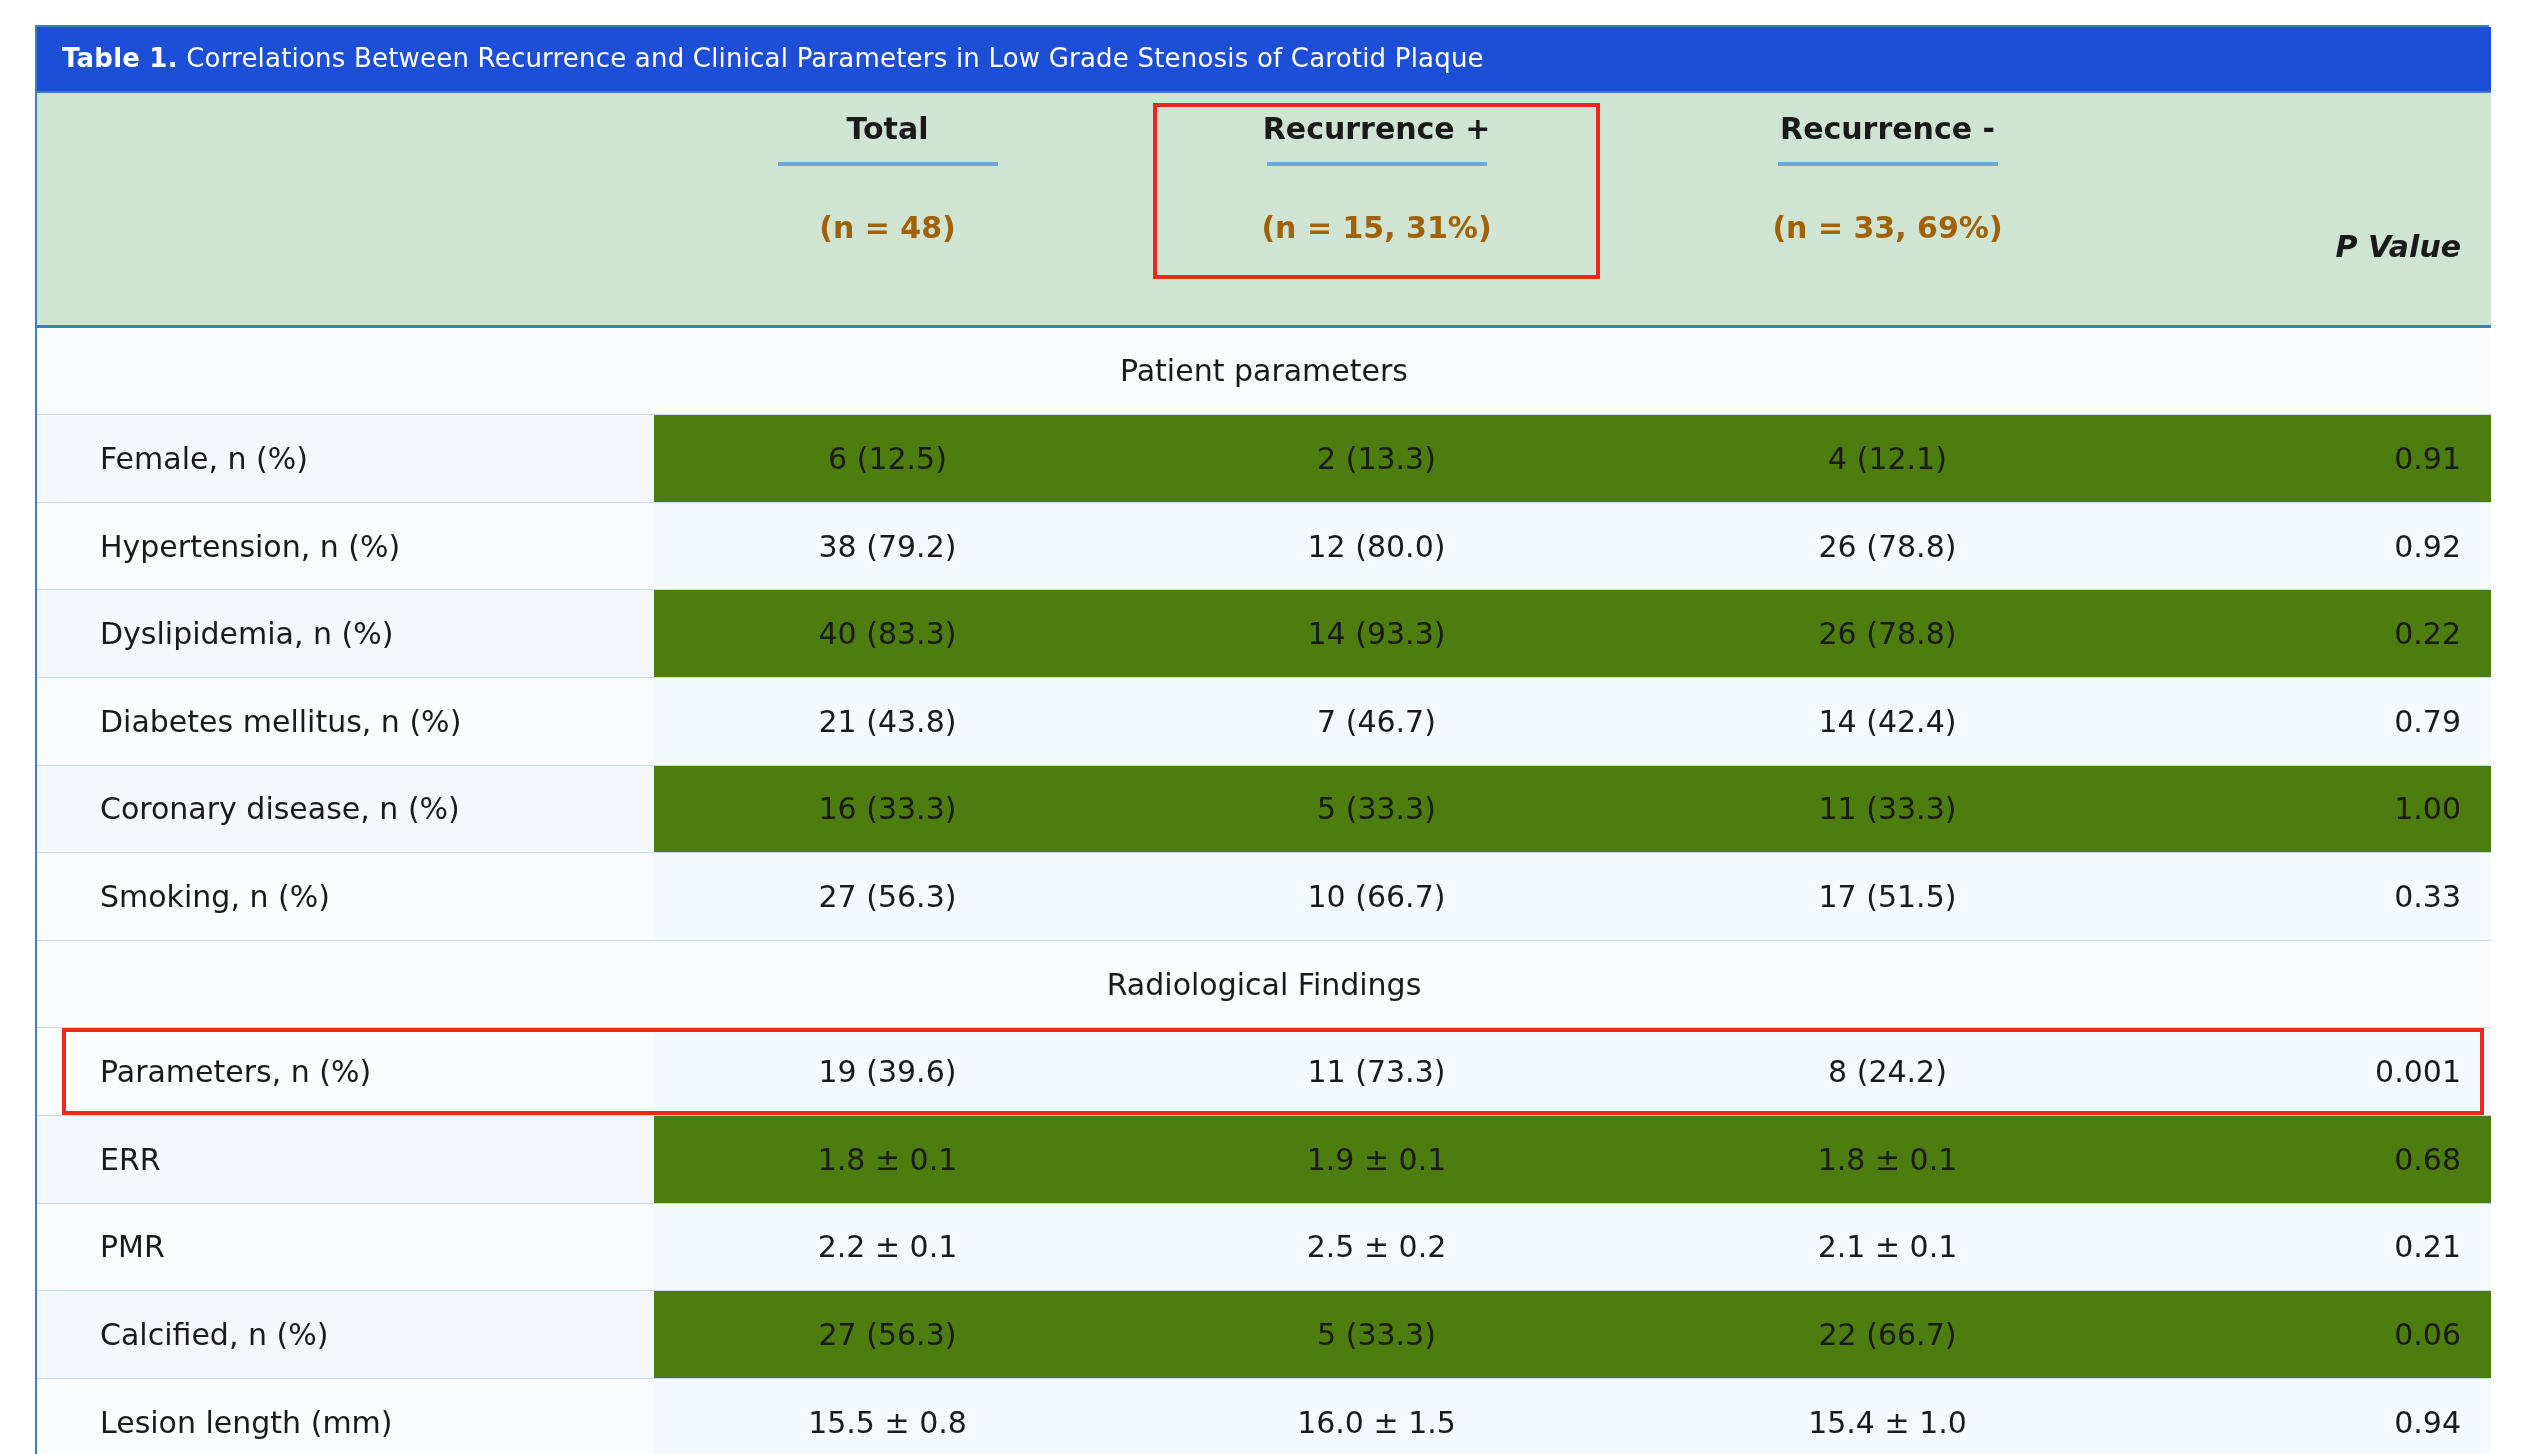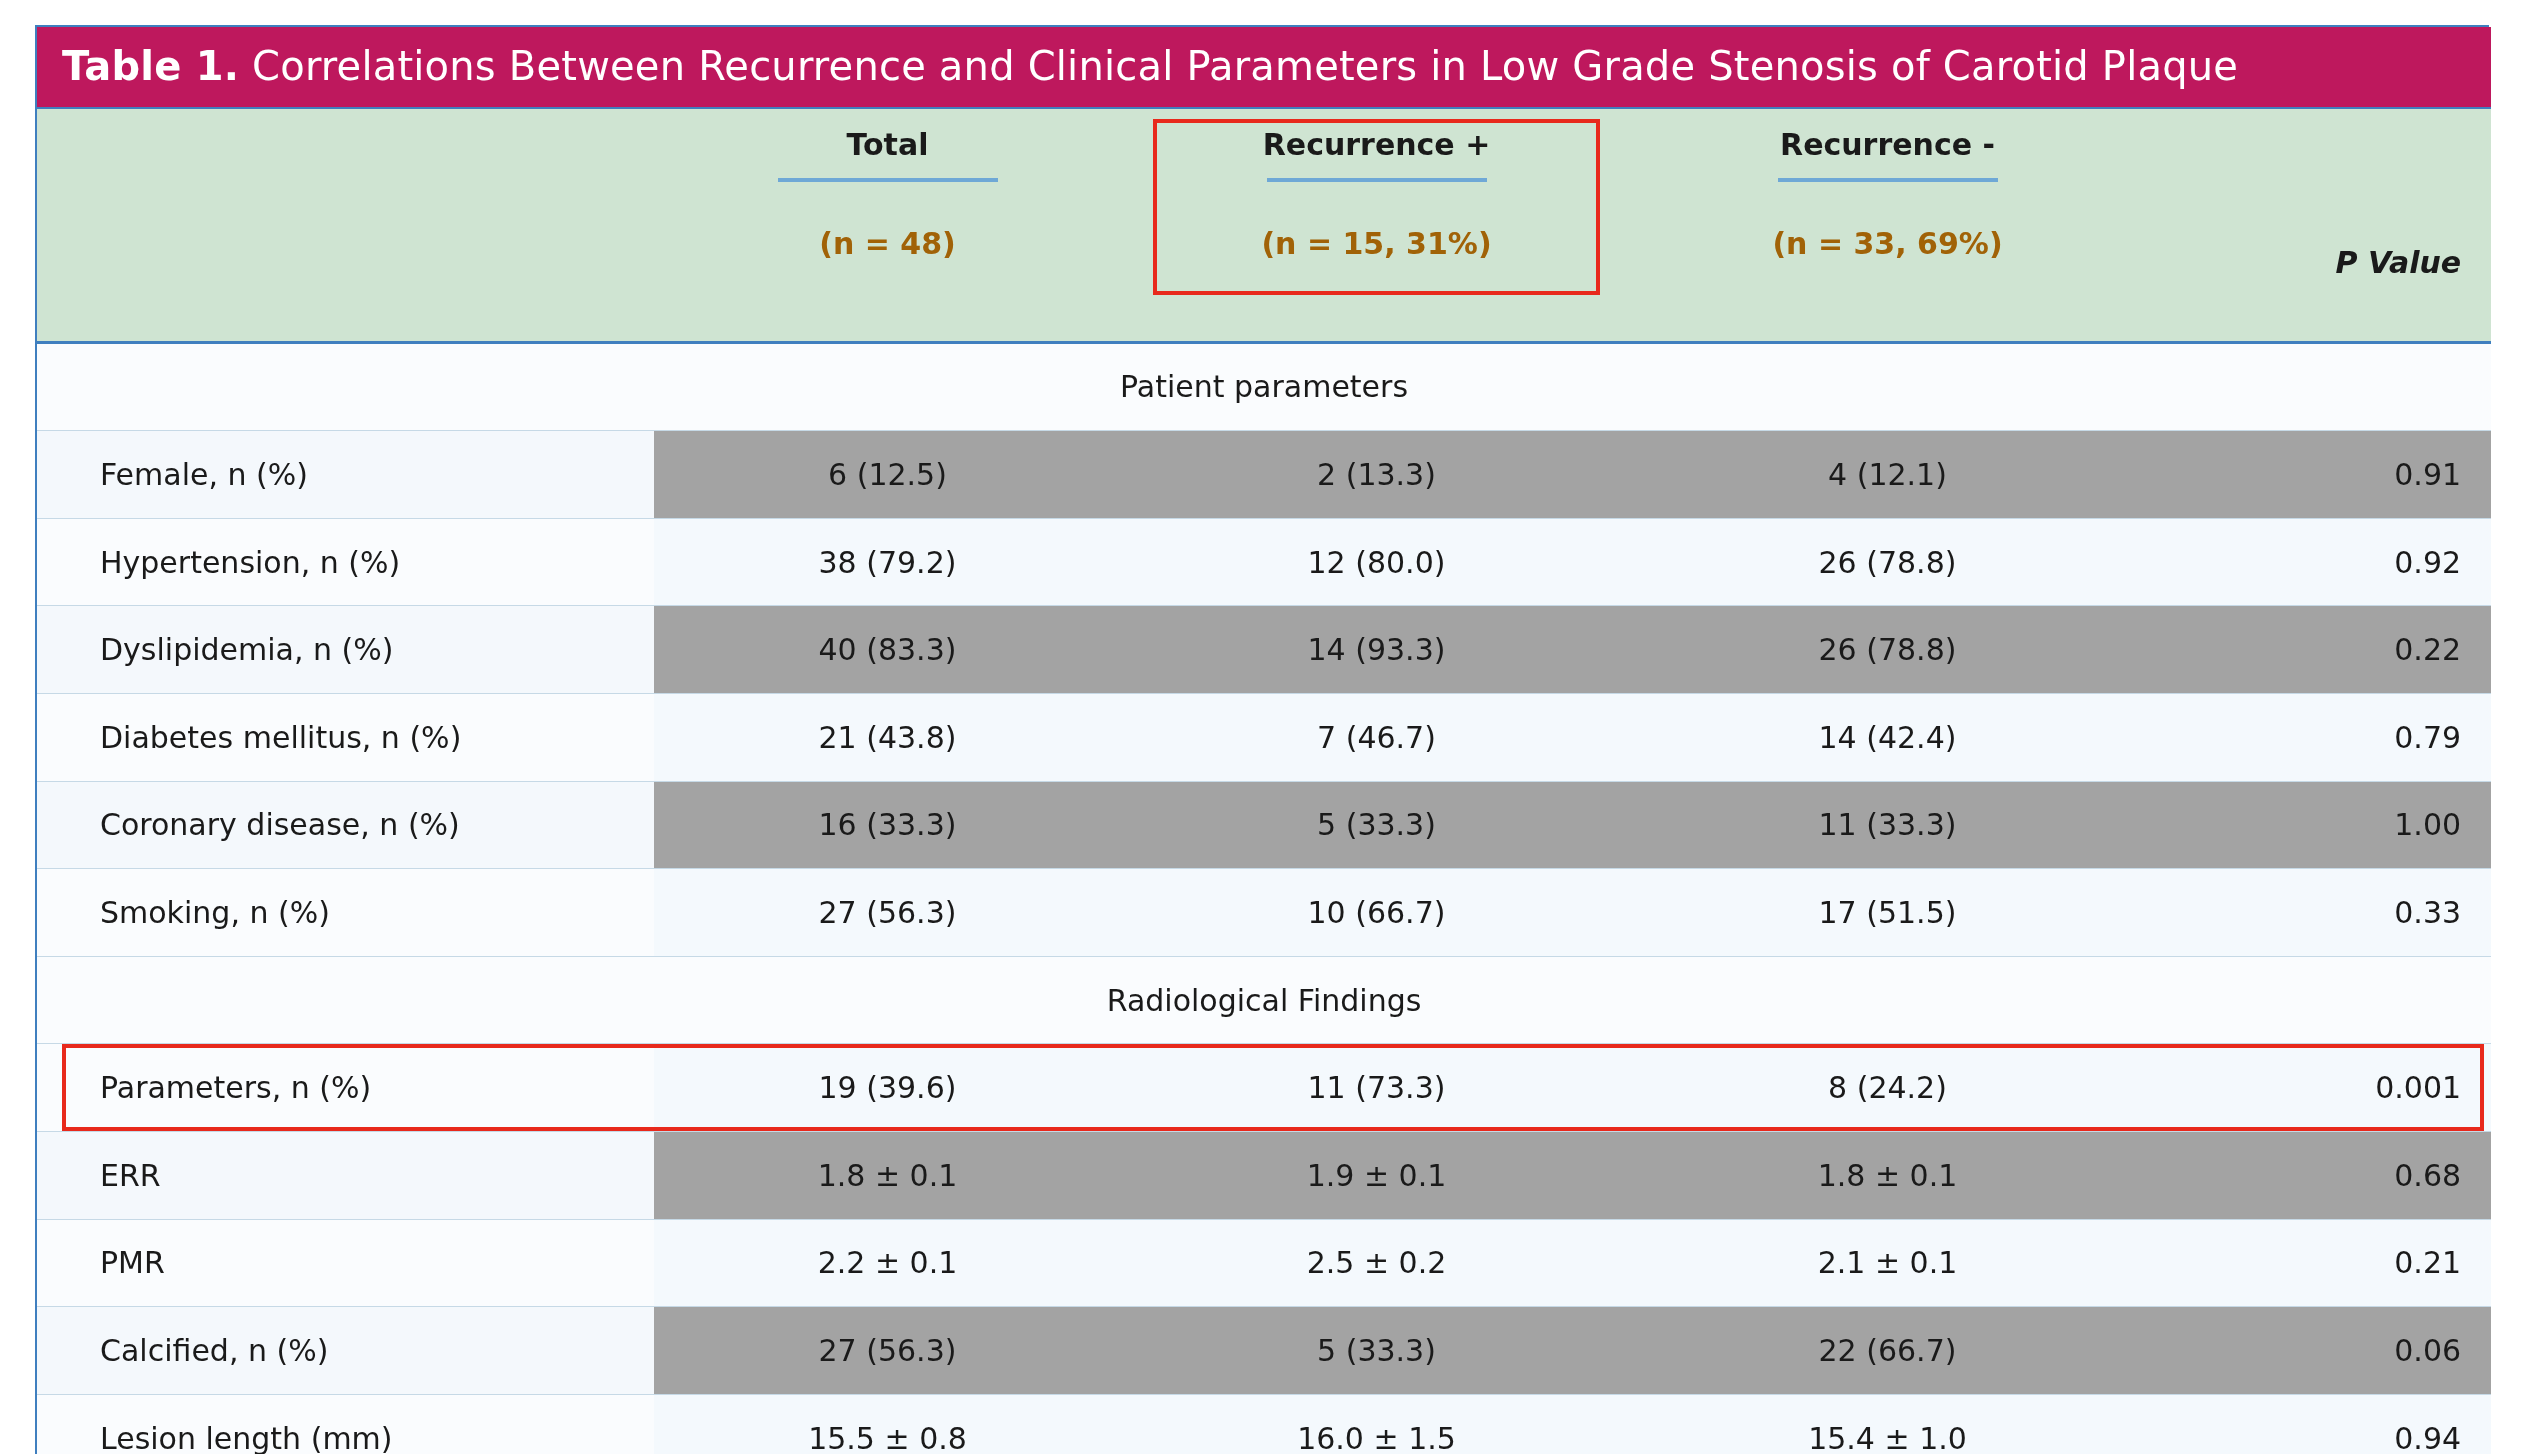--- a/index.html
+++ b/index.html
@@ -22,24 +22,24 @@
     box-sizing: border-box;
     background: #ffffff;
   }
   table.tbl {
     width: 100%;
     border-collapse: collapse;
     table-layout: fixed;
   }
   
   .title-row td {
-    background: #be185d;
+    background: #1d4ed8;
     color: #ffffff;
     padding: 16px 25px 17.6px 25px;
-    font-size: 40px;
+    font-size: 26px;
     letter-spacing: 0.2px;
     border-bottom: 2.6px solid #3f7fbf;
   }
   .title-strong { font-weight: bold; }
   .title-rest { font-weight: normal; }
 
   
   .head-row td {
     background: #cfe4d2;
     vertical-align: top;
@@ -99,21 +99,21 @@
 
   
   td.cell {
     font-size: 30px;
     color: #1a1a1a;
     padding: 12.3px 0;
     height: 62px;
     border-bottom: 0.9px solid #c6d9e6;
   }
   tr.band-a td.cell { background: #f4f9fd; }
-  tr.band-b td.cell { background: #a3a3a3; }
+  tr.band-b td.cell { background: #4d7c0f; }
   td.lbl {
     padding-left: 28px;
     text-align: left;
     background: #fafcfe !important;
   }
   tr.band-b td.lbl { background: #f4f8fc !important; }
   td.indent { padding-left: 63px; }
   td.num { text-align: center; }
   td.pval { text-align: right; padding-right: 30px; }
   td.section {

